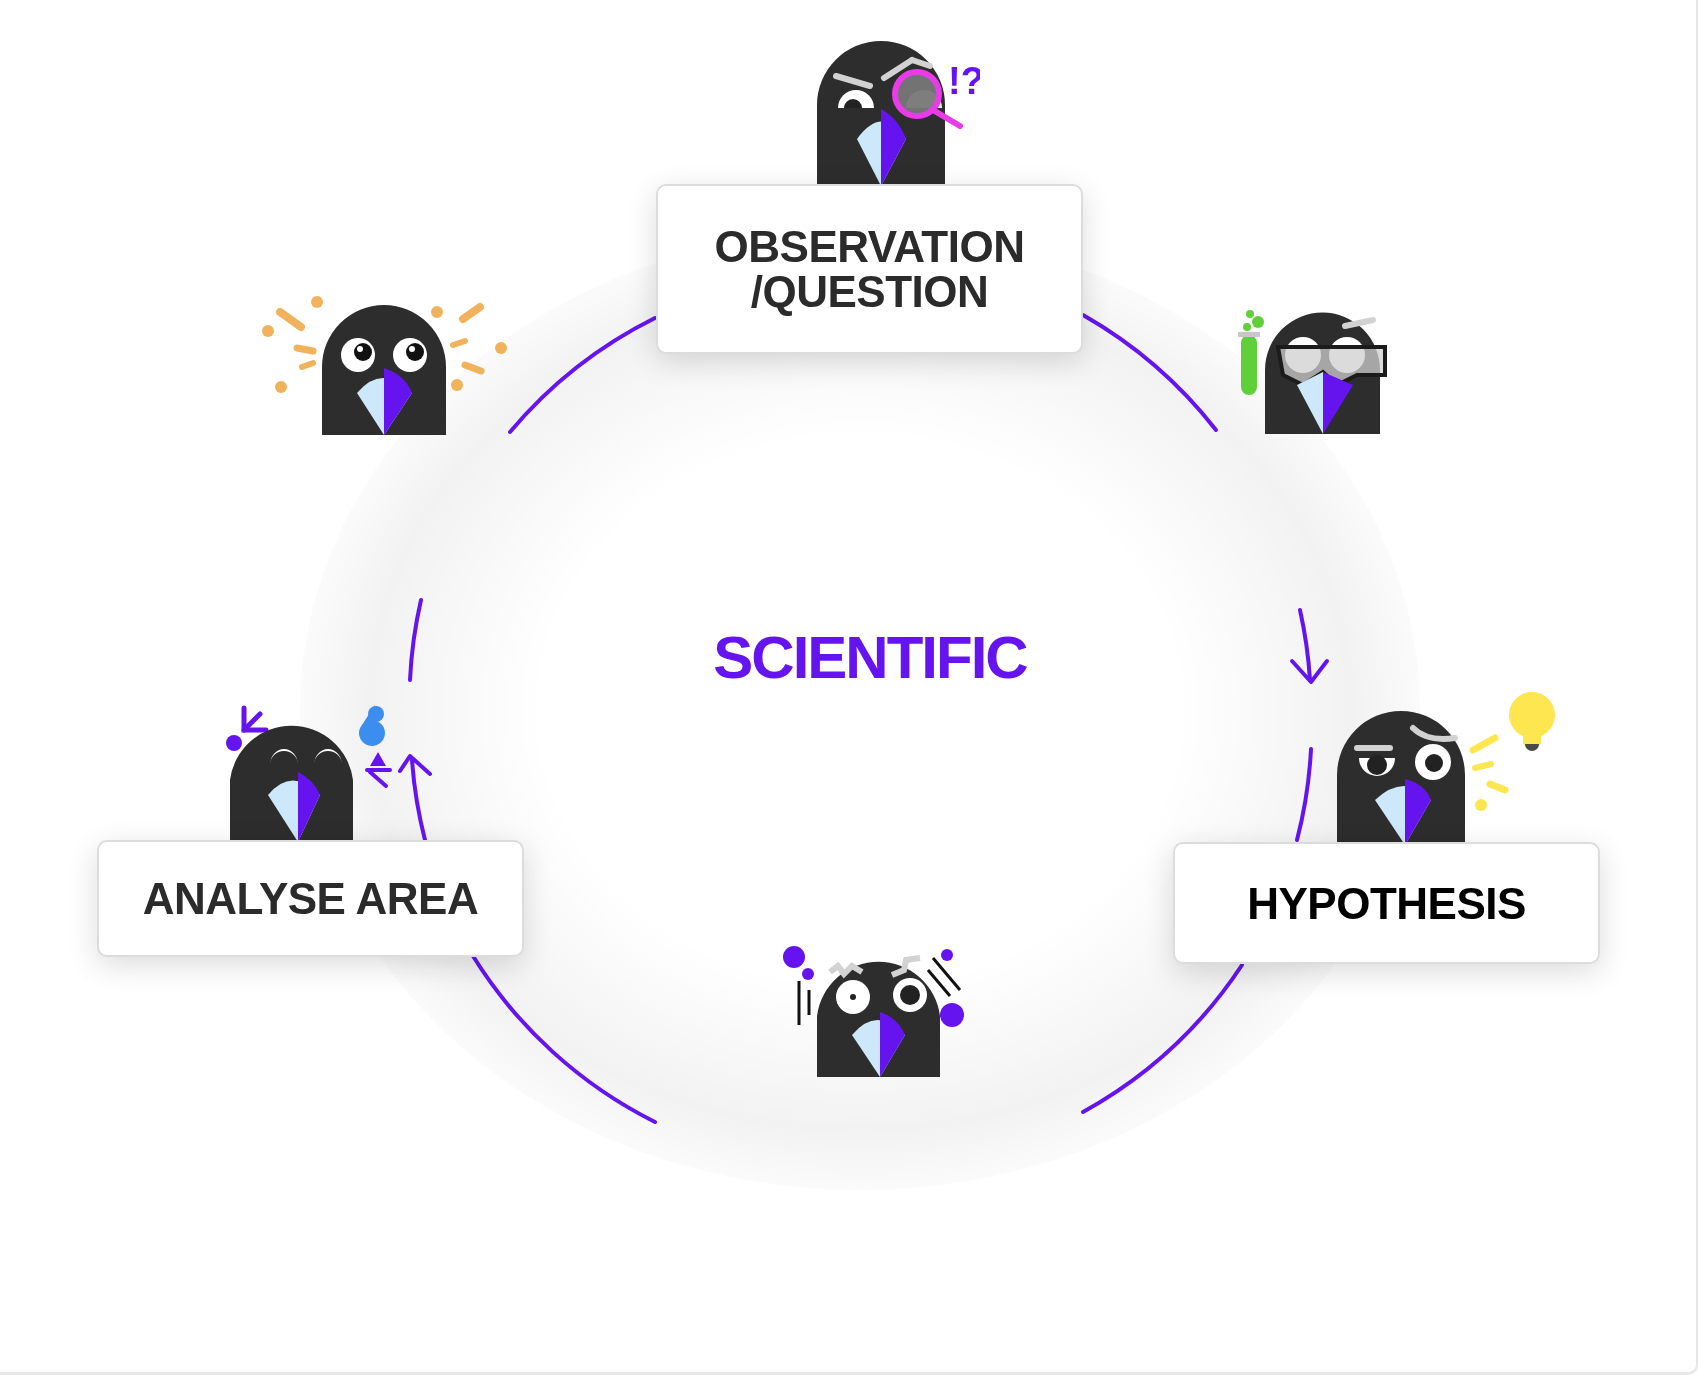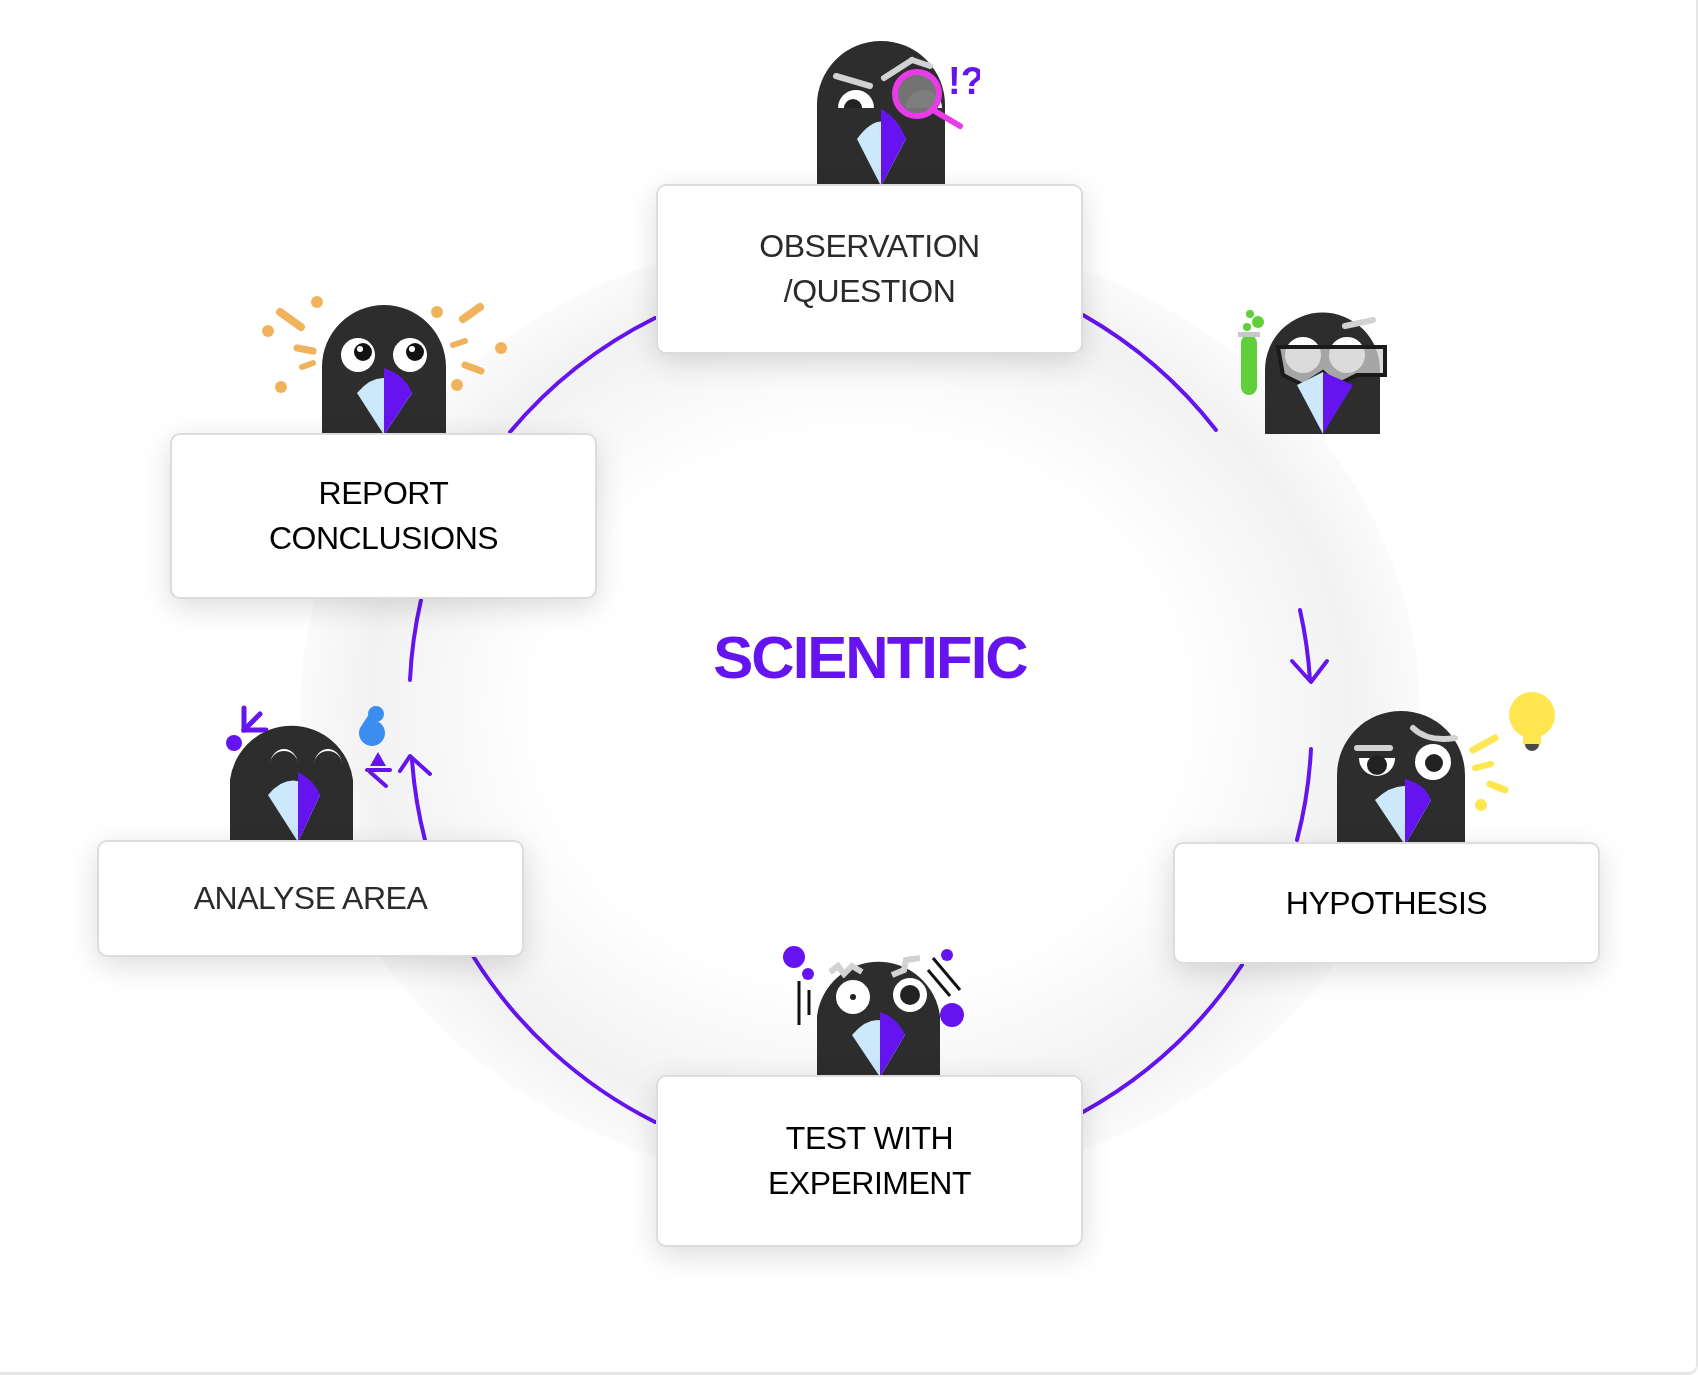--- a/index.html
+++ b/index.html
@@ -8,21 +8,21 @@
   .frame { position:absolute; left:0; top:0; width:1696px; height:1372px;
            background:#ffffff; border-right:2px solid #e6e6e6; border-bottom:3px solid #e6e6e6;
            border-bottom-right-radius:10px; overflow:hidden; }
   .glow { position:absolute; left:300px; top:230px; width:1120px; height:960px; border-radius:50%;
           background:radial-gradient(ellipse at center, rgba(0,0,0,0.0) 40%, rgba(0,0,0,0.05) 62%, rgba(0,0,0,0) 75%); }
   svg.cycle { position:absolute; left:0; top:0; }
   .box { position:absolute; width:427px; background:#fff; border-radius:10px;
          border:2px solid #dcdcdc; box-shadow:0 8px 30px rgba(0,0,0,0.14);
          display:flex; align-items:center; justify-content:center; text-align:center;
          box-sizing:border-box; }
-  .box .label { font-weight:400; font-size:32px; line-height:45px; letter-spacing:-0.5px; white-space:pre-line; }
+  .box .label { font-weight:700; font-size:44px; line-height:45px; letter-spacing:-0.5px; white-space:pre-line; }
   .bird { position:absolute; }
   .title { position:absolute; left:600px; top:612px; width:540px; text-align:center;
            font-weight:700; font-size:60px; line-height:92px; letter-spacing:-2px; }
 </style>
 </head>
 <body>
 
 <div class="frame">
   <div class="glow"></div>
 
@@ -164,26 +164,18 @@
   <div class="box" style="left:656px;top:184px;height:170px;">
     <div class="label" style="color:#2b2b2b">OBSERVATION
 /QUESTION</div>
   </div>
 
 
   <div class="box" style="left:1173px;top:842px;height:122px;">
     <div class="label" style="color:#000">HYPOTHESIS</div>
   </div>
 
-  <div class="box" style="left:656px;top:1075px;height:172px;">
-    <div class="label" style="color:#000">TEST WITH
-EXPERIMENT</div>
-  </div>
 
   <div class="box" style="left:97px;top:840px;height:117px;">
     <div class="label" style="color:#2b2b2b">ANALYSE AREA</div>
   </div>
 
-  <div class="box" style="left:170px;top:433px;height:166px;">
-    <div class="label" style="color:#000">REPORT
-CONCLUSIONS</div>
-  </div>
 </div>
 
 </body></html>

